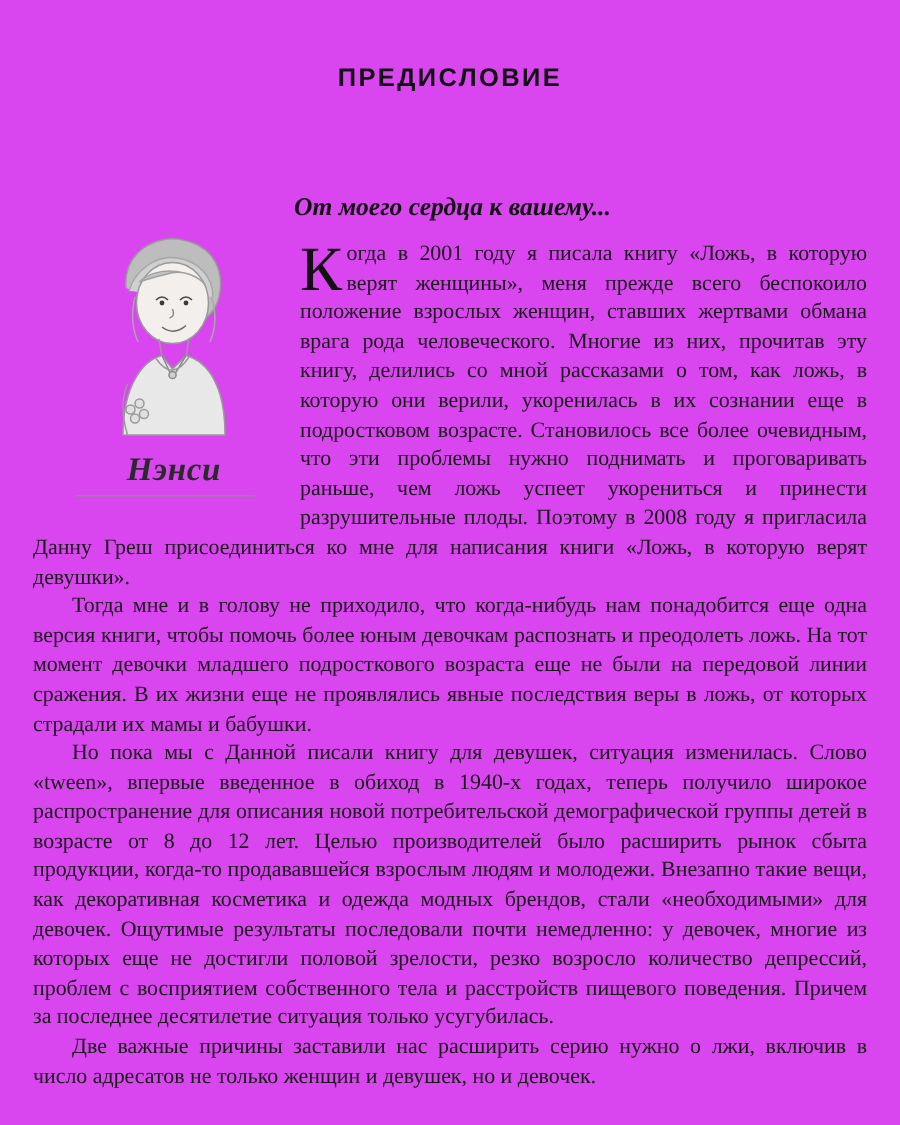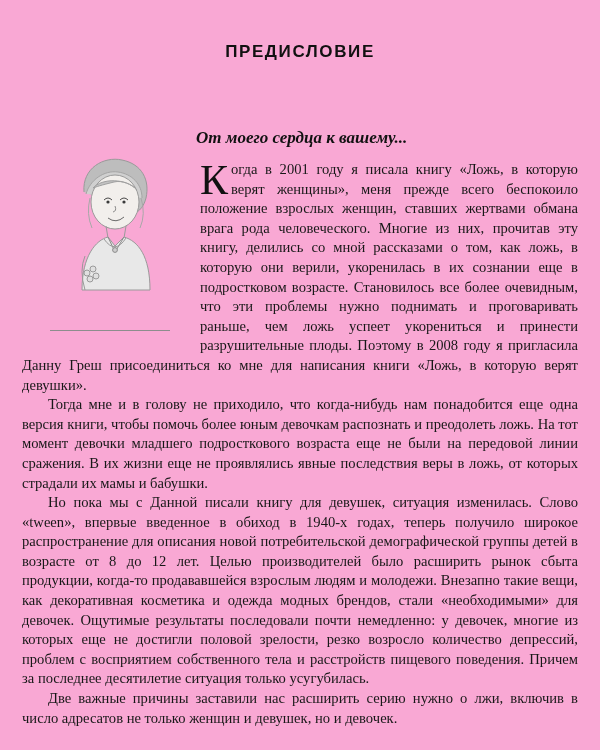--- a/index.html
+++ b/index.html
@@ -4,21 +4,21 @@
 <style>
   html, body {
     margin: 0;
     padding: 0;
     background: #ffffff;
   }
   .page {
     position: relative;
     width: 600px;
     height: 750px;
-    background: #f9a8d4;
+    background: #d946ef;
     overflow: hidden;
     font-family: "Liberation Serif", serif;
     color: #1a1a1a;
   }
   .page-title {
     position: absolute;
     top: 42px;
     left: 0;
     width: 600px;
     text-align: center;
@@ -148,20 +148,21 @@
         <circle cx="55" cy="129" r="3" fill="#e0e0e0" stroke="#9a9a9a"></circle>
         <circle cx="52" cy="139" r="3" fill="#e0e0e0" stroke="#9a9a9a"></circle>
         <circle cx="58" cy="136" r="3" fill="#e0e0e0" stroke="#9a9a9a"></circle>
 
         <path d="M52 58 q-4 16 2 30" stroke="#a8a8a8"></path>
         <path d="M103 58 q5 16 -1 30" stroke="#a8a8a8"></path>
       </g>
     </svg>
   </div>
 
+  <div class="signature">Нэнси</div>
   <div class="signature-underline"></div>
 
   <div class="body-text">
     <div class="float-shape"></div>
 
     <p class="para first">
       <span class="dropcap">К</span><span>огда в 2001 году я писала книгу «Ложь, в которую верят женщины», меня прежде всего беспокоило положение взрослых женщин, ставших жертвами обмана врага рода человеческого. Многие из них, прочитав эту книгу, делились со мной рассказами о том, как ложь, в которую они верили, укоренилась в их сознании еще в подростковом возрасте. Становилось все более очевидным, что эти проблемы нужно поднимать и проговаривать раньше, чем ложь успеет укорениться и принести разрушительные плоды. Поэтому в 2008 году я пригласила Данну Греш присоединиться ко мне для написания книги «Ложь, в которую верят девушки».</span>
     </p>
     <p class="para">Тогда мне и в голову не приходило, что когда-нибудь нам понадобится еще одна версия книги, чтобы помочь более юным девочкам распознать и преодолеть ложь. На тот момент девочки младшего подросткового возраста еще не были на передовой линии сражения. В их жизни еще не проявлялись явные последствия веры в ложь, от которых страдали их мамы и бабушки.</p>
     <p class="para">Но пока мы с Данной писали книгу для девушек, ситуация изменилась. Слово «tween», впервые введенное в обиход в 1940-х годах, теперь получило широкое распространение для описания новой потребительской демографической группы детей в возрасте от 8 до 12 лет. Целью производителей было расширить рынок сбыта продукции, когда-то продававшейся взрослым людям и молодежи. Внезапно такие вещи, как декоративная косметика и одежда модных брендов, стали «необходимыми» для девочек. Ощутимые результаты последовали почти немедленно: у девочек, многие из которых еще не достигли половой зрелости, резко возросло количество депрессий, проблем с восприятием собственного тела и расстройств пищевого поведения. Причем за последнее десятилетие ситуация только усугубилась.</p>

